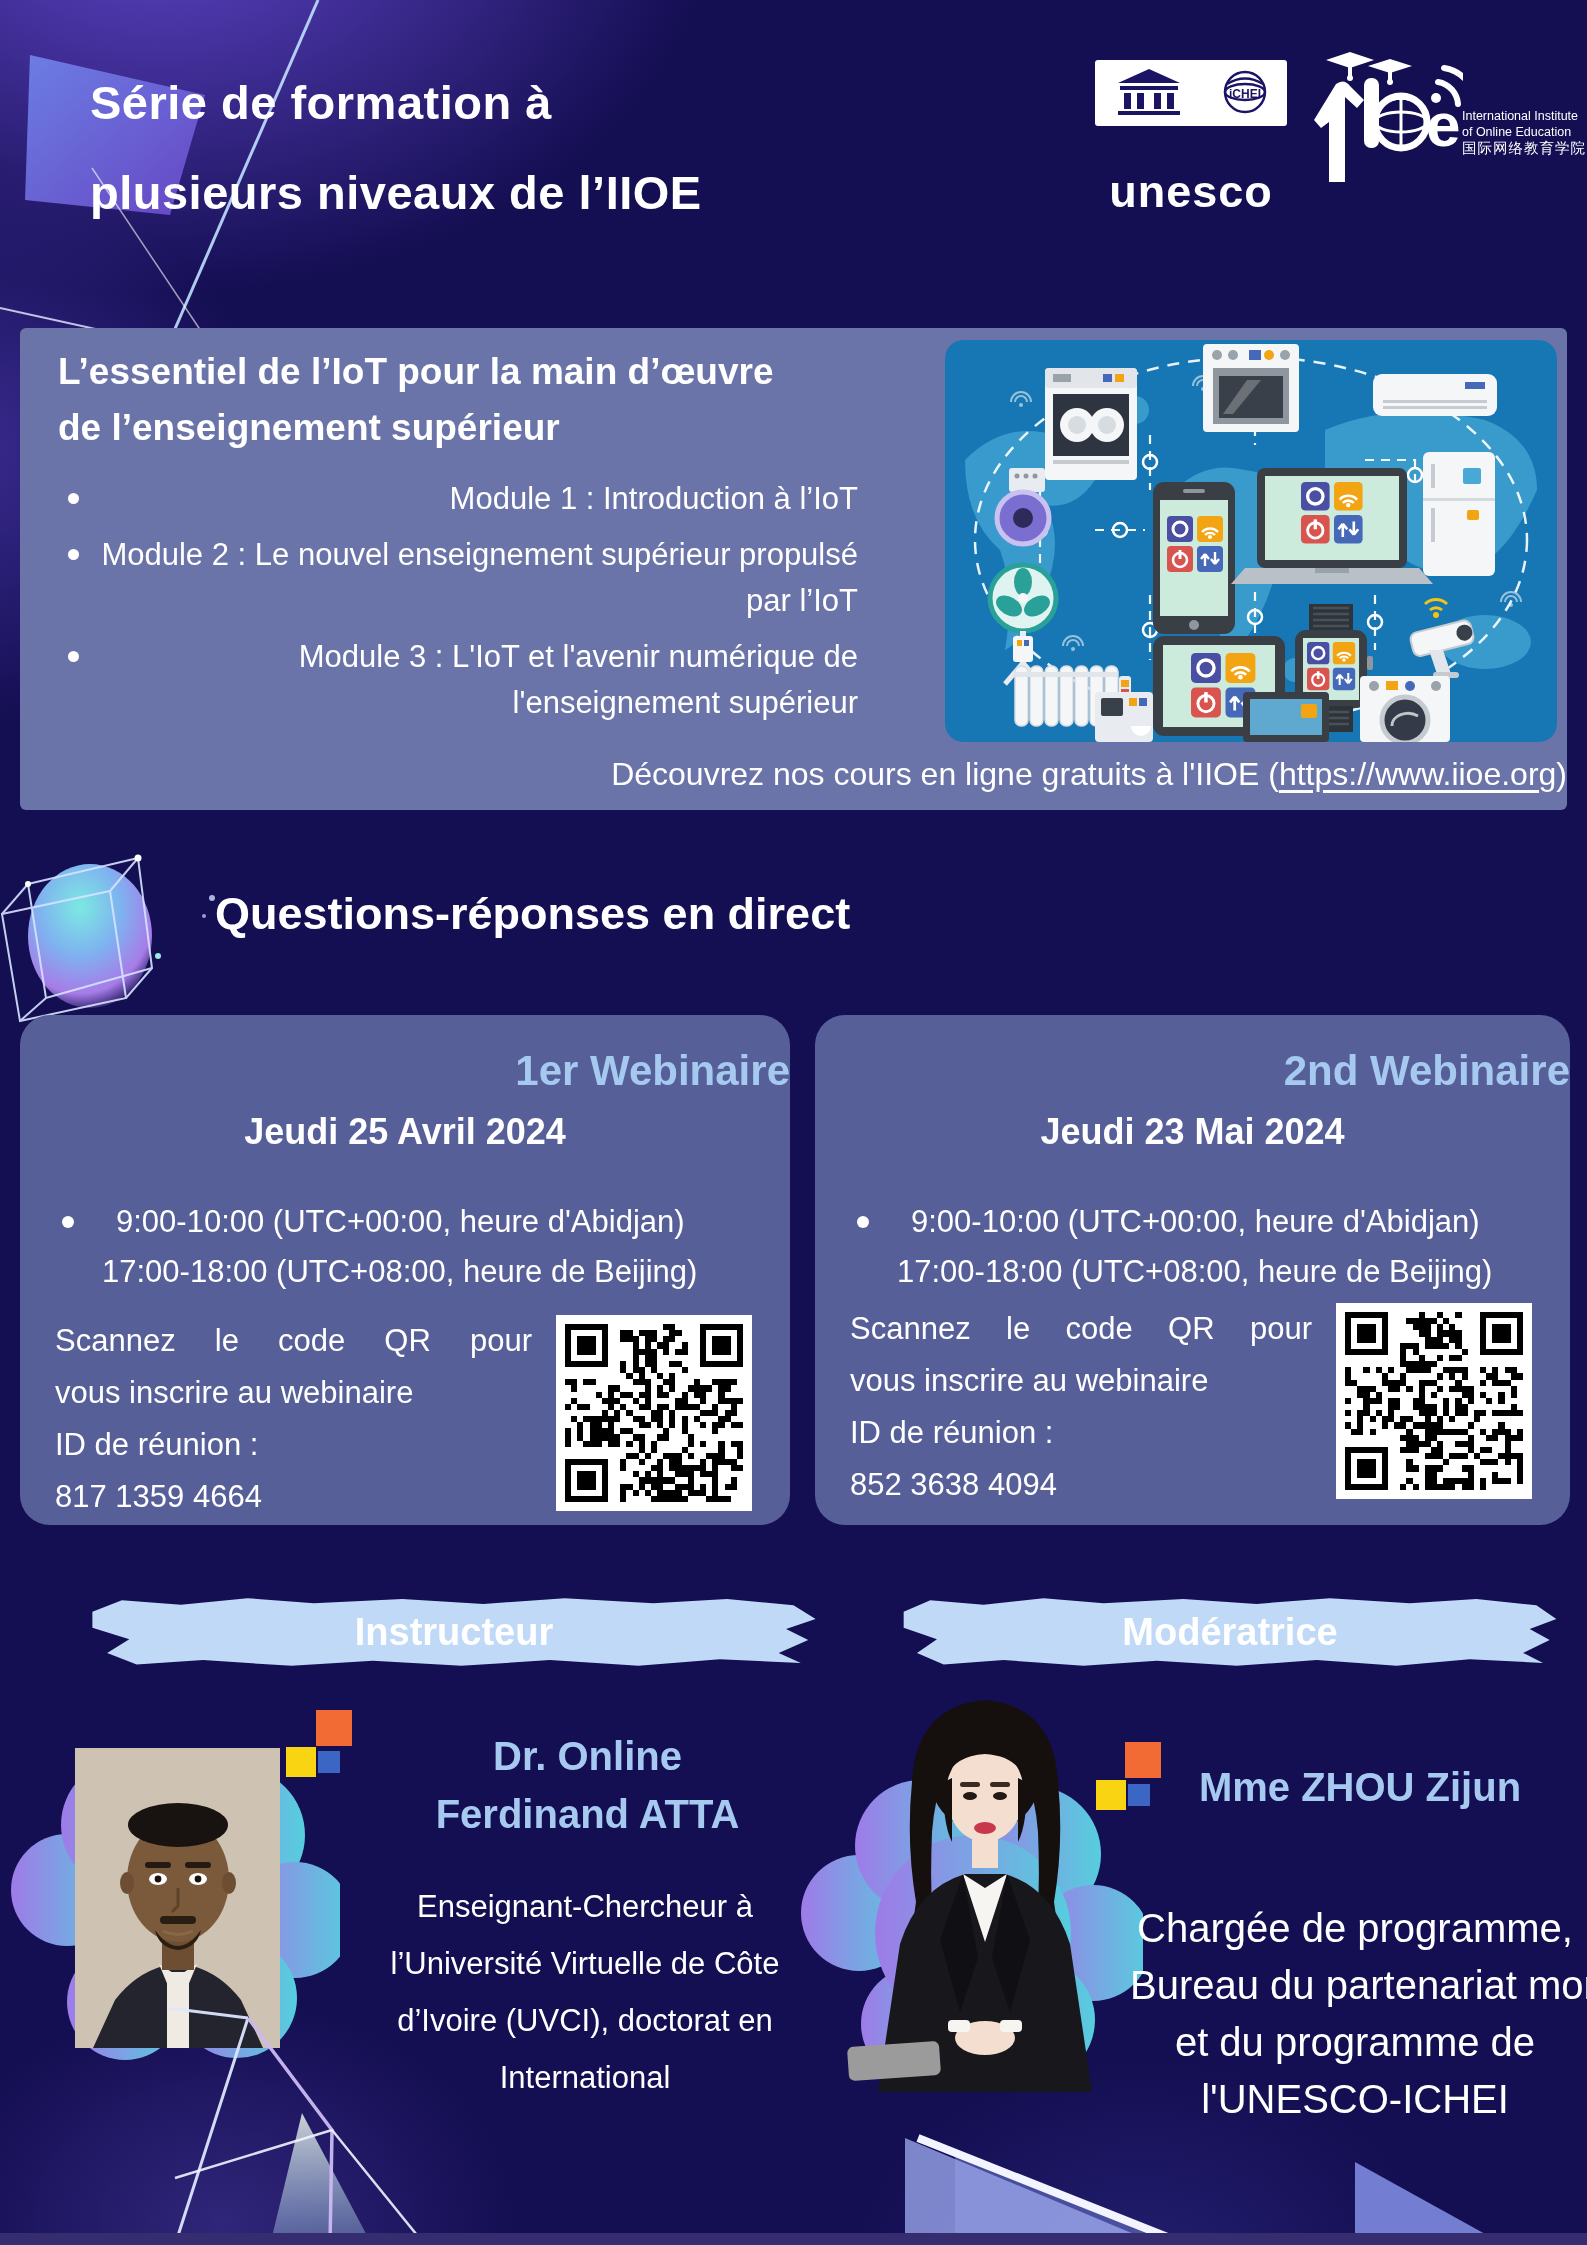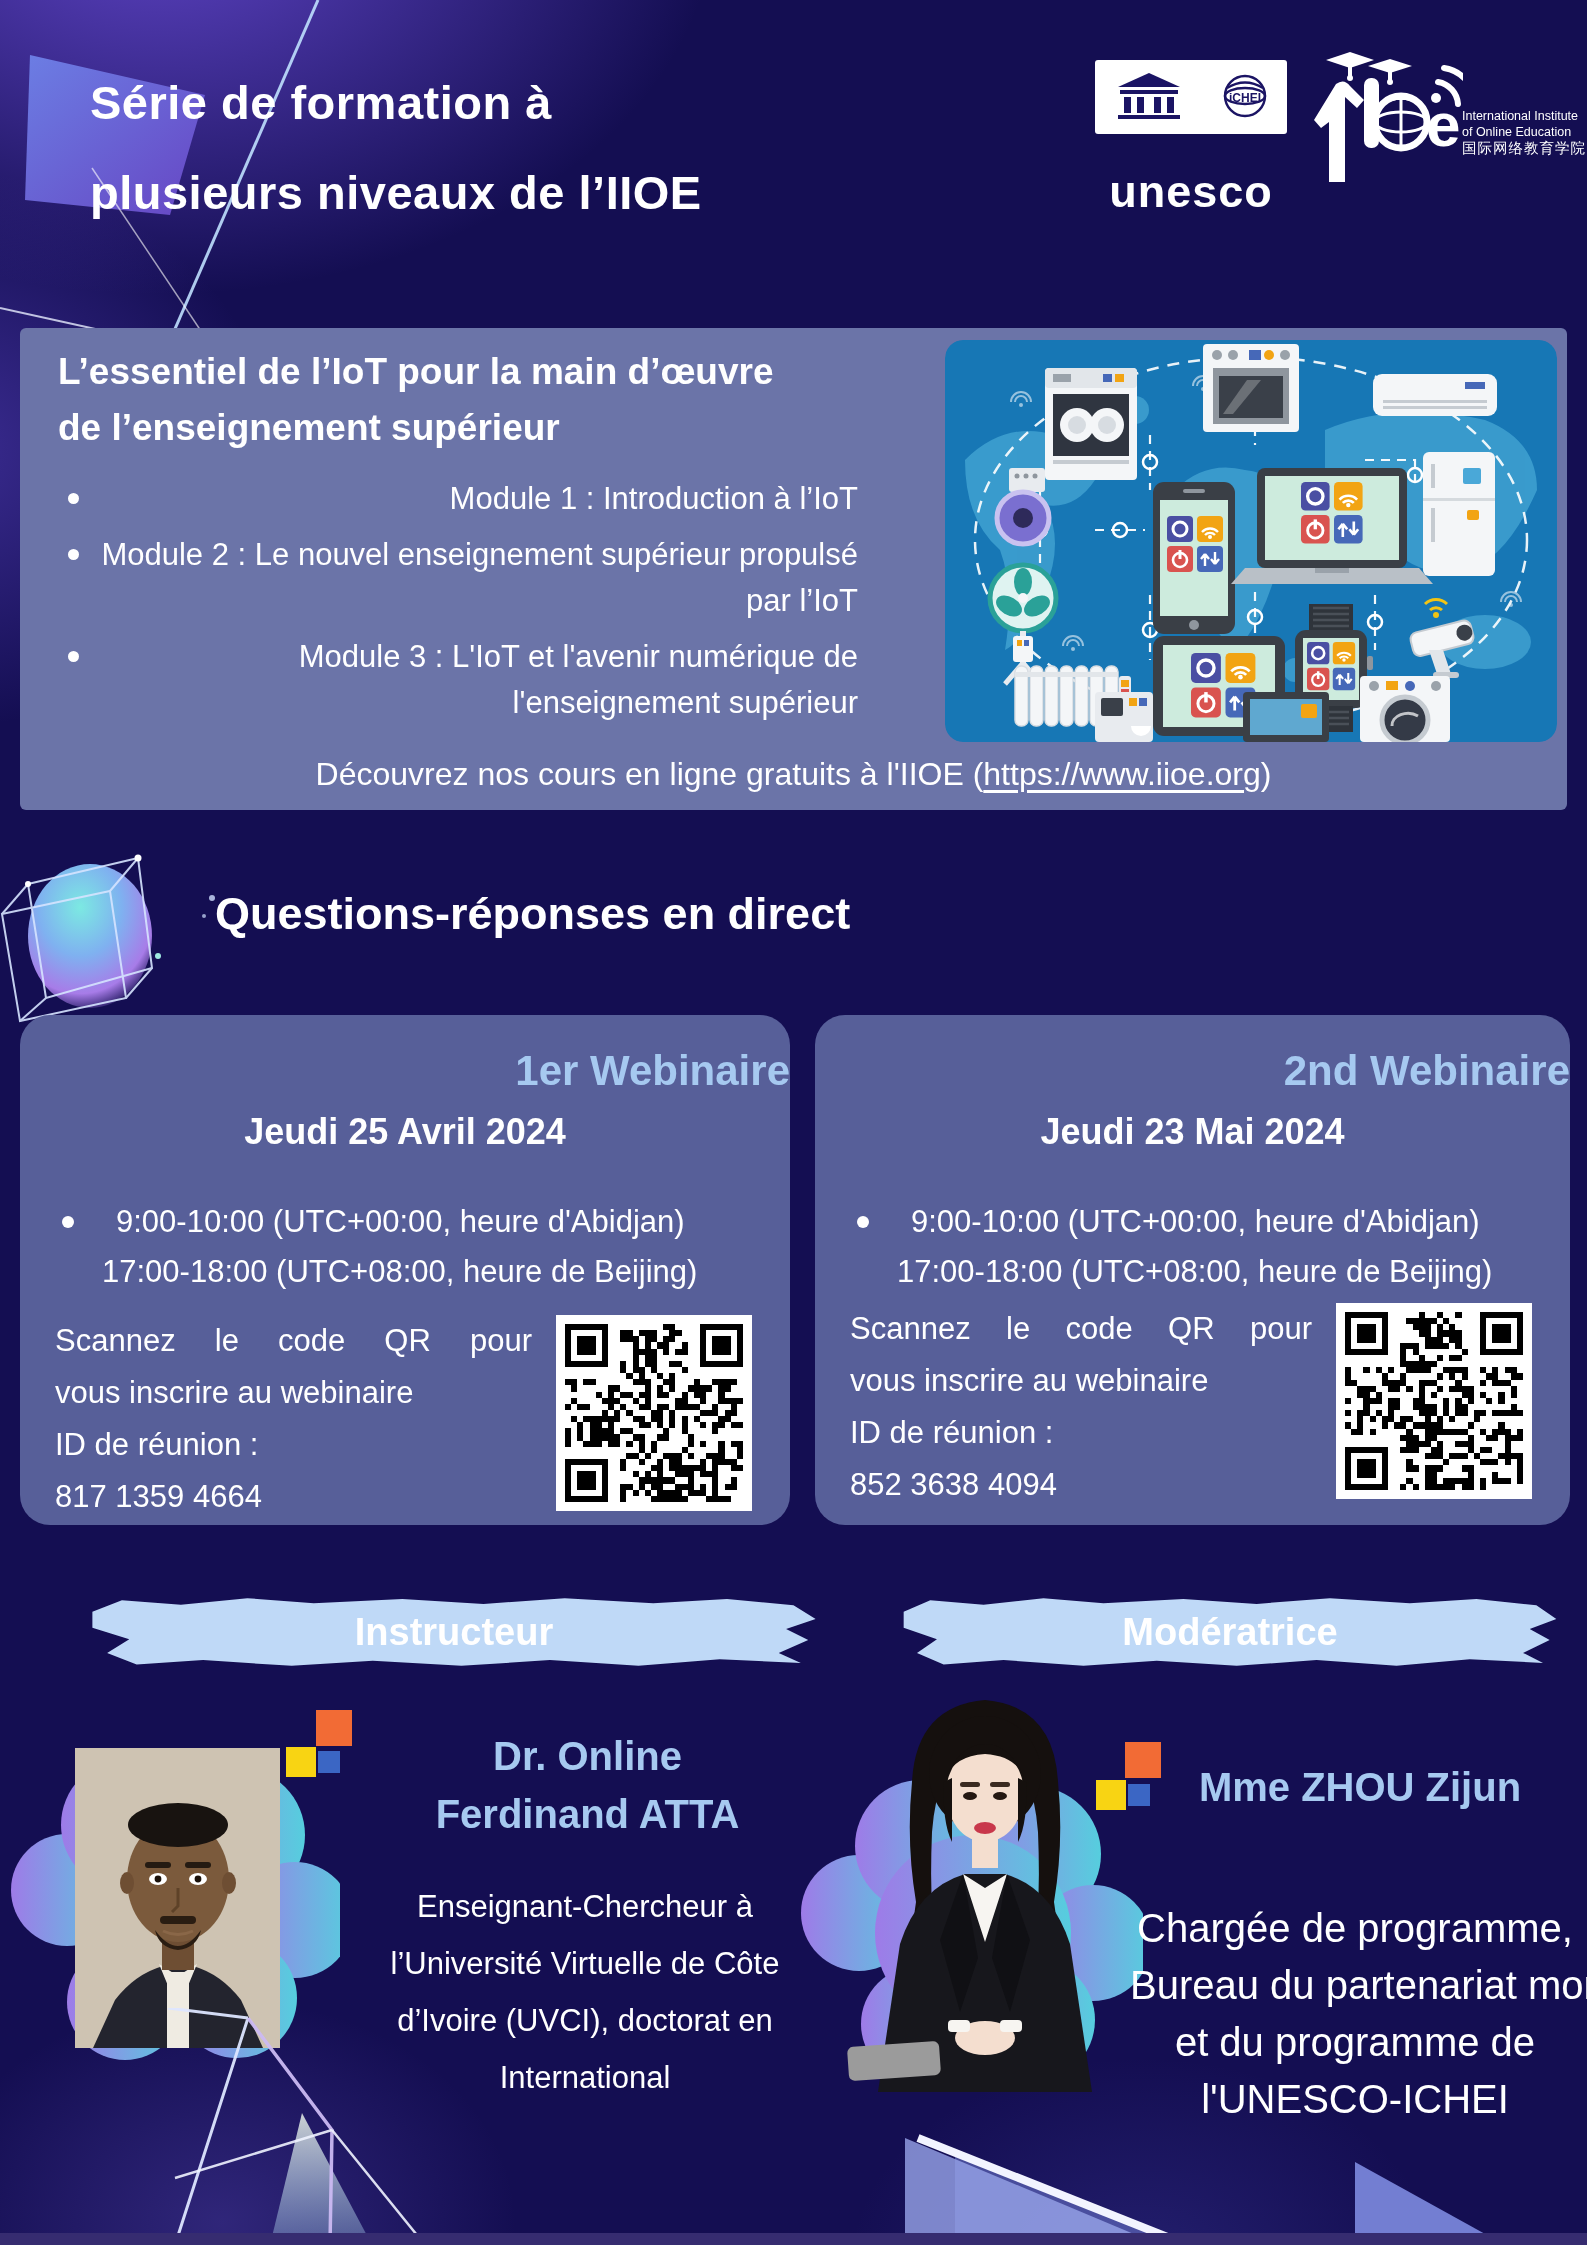--- a/index.html
+++ b/index.html
@@ -9,32 +9,32 @@
     background:
       radial-gradient(900px 620px at 10% -4%, rgba(108,78,218,.85), rgba(108,78,218,0) 62%),
       radial-gradient(520px 430px at -4% 20%, rgba(92,70,200,.55), rgba(92,70,200,0) 65%),
       radial-gradient(420px 320px at 14% 99%, rgba(120,100,225,.28), rgba(120,100,225,0) 70%),
       radial-gradient(420px 300px at 72% 101%, rgba(90,90,210,.22), rgba(90,90,210,0) 70%),
       #140E52;
   }
   .abs{position:absolute;}
   
   .main-title{left:90px;top:58px;font-size:47px;font-weight:700;line-height:90px;letter-spacing:.5px;}
-  .logo-box{left:1095px;top:60px;width:192px;height:74px;background:#fff;border-radius:3px;display:flex;align-items:center;justify-content:space-around;}
+  .logo-box{left:1095px;top:60px;width:192px;height:66px;background:#fff;border-radius:3px;display:flex;align-items:center;justify-content:space-around;}
   .unesco-word{left:1095px;top:126px;width:192px;text-align:center;font-size:45px;font-weight:700;letter-spacing:1px;line-height:60px;margin-top:36px;}
   .iioe-caption{left:1462px;top:108px;font-size:12.5px;line-height:16px;white-space:nowrap;}
   .iioe-caption .cn{font-size:14.5px;letter-spacing:1px;}
   
   .panel{left:20px;top:328px;width:1547px;height:482px;background:#6B74A8;border-radius:6px;}
   .panel h2{position:absolute;left:38px;top:16px;margin:0;font-size:37px;line-height:56px;font-weight:700;}
   .panel ul{position:absolute;left:38px;top:148px;margin:0;padding:0;list-style:none;width:800px;}
   .panel li{position:relative;padding-left:42px;font-size:31px;line-height:46px;margin-bottom:10px;text-align:right;}
   .panel li::before{content:"";position:absolute;left:10px;top:17px;width:11px;height:11px;border-radius:50%;background:#fff;}
   .illus{left:925px;top:12px;width:612px;height:402px;border-radius:18px;overflow:hidden;}
-  .panel-footer{left:0;right:0;top:428px;text-align:center;font-size:32px;}
+  .panel-footer{left:0;right:0;top:428px;text-align:right;font-size:32px;}
   .panel-footer a{color:#fff;text-decoration:underline;text-underline-offset:5px;}
   
   .qa-heading{left:215px;top:888px;font-size:45px;font-weight:700;}
   
   .card{top:1015px;height:510px;background:#575F99;border-radius:30px;}
   .card.left{left:20px;width:770px;}
   .card.right{left:815px;width:755px;}
   .card .w-title{position:absolute;left:0;right:0;top:32px;text-align:right;font-size:42px;font-weight:700;color:#A6C9F0;}
   .card .w-date{position:absolute;left:0;right:0;top:96px;text-align:center;font-size:36px;font-weight:700;}
   .card .times{position:absolute;left:42px;top:182px;padding-left:40px;font-size:31px;line-height:50px;white-space:nowrap;}

